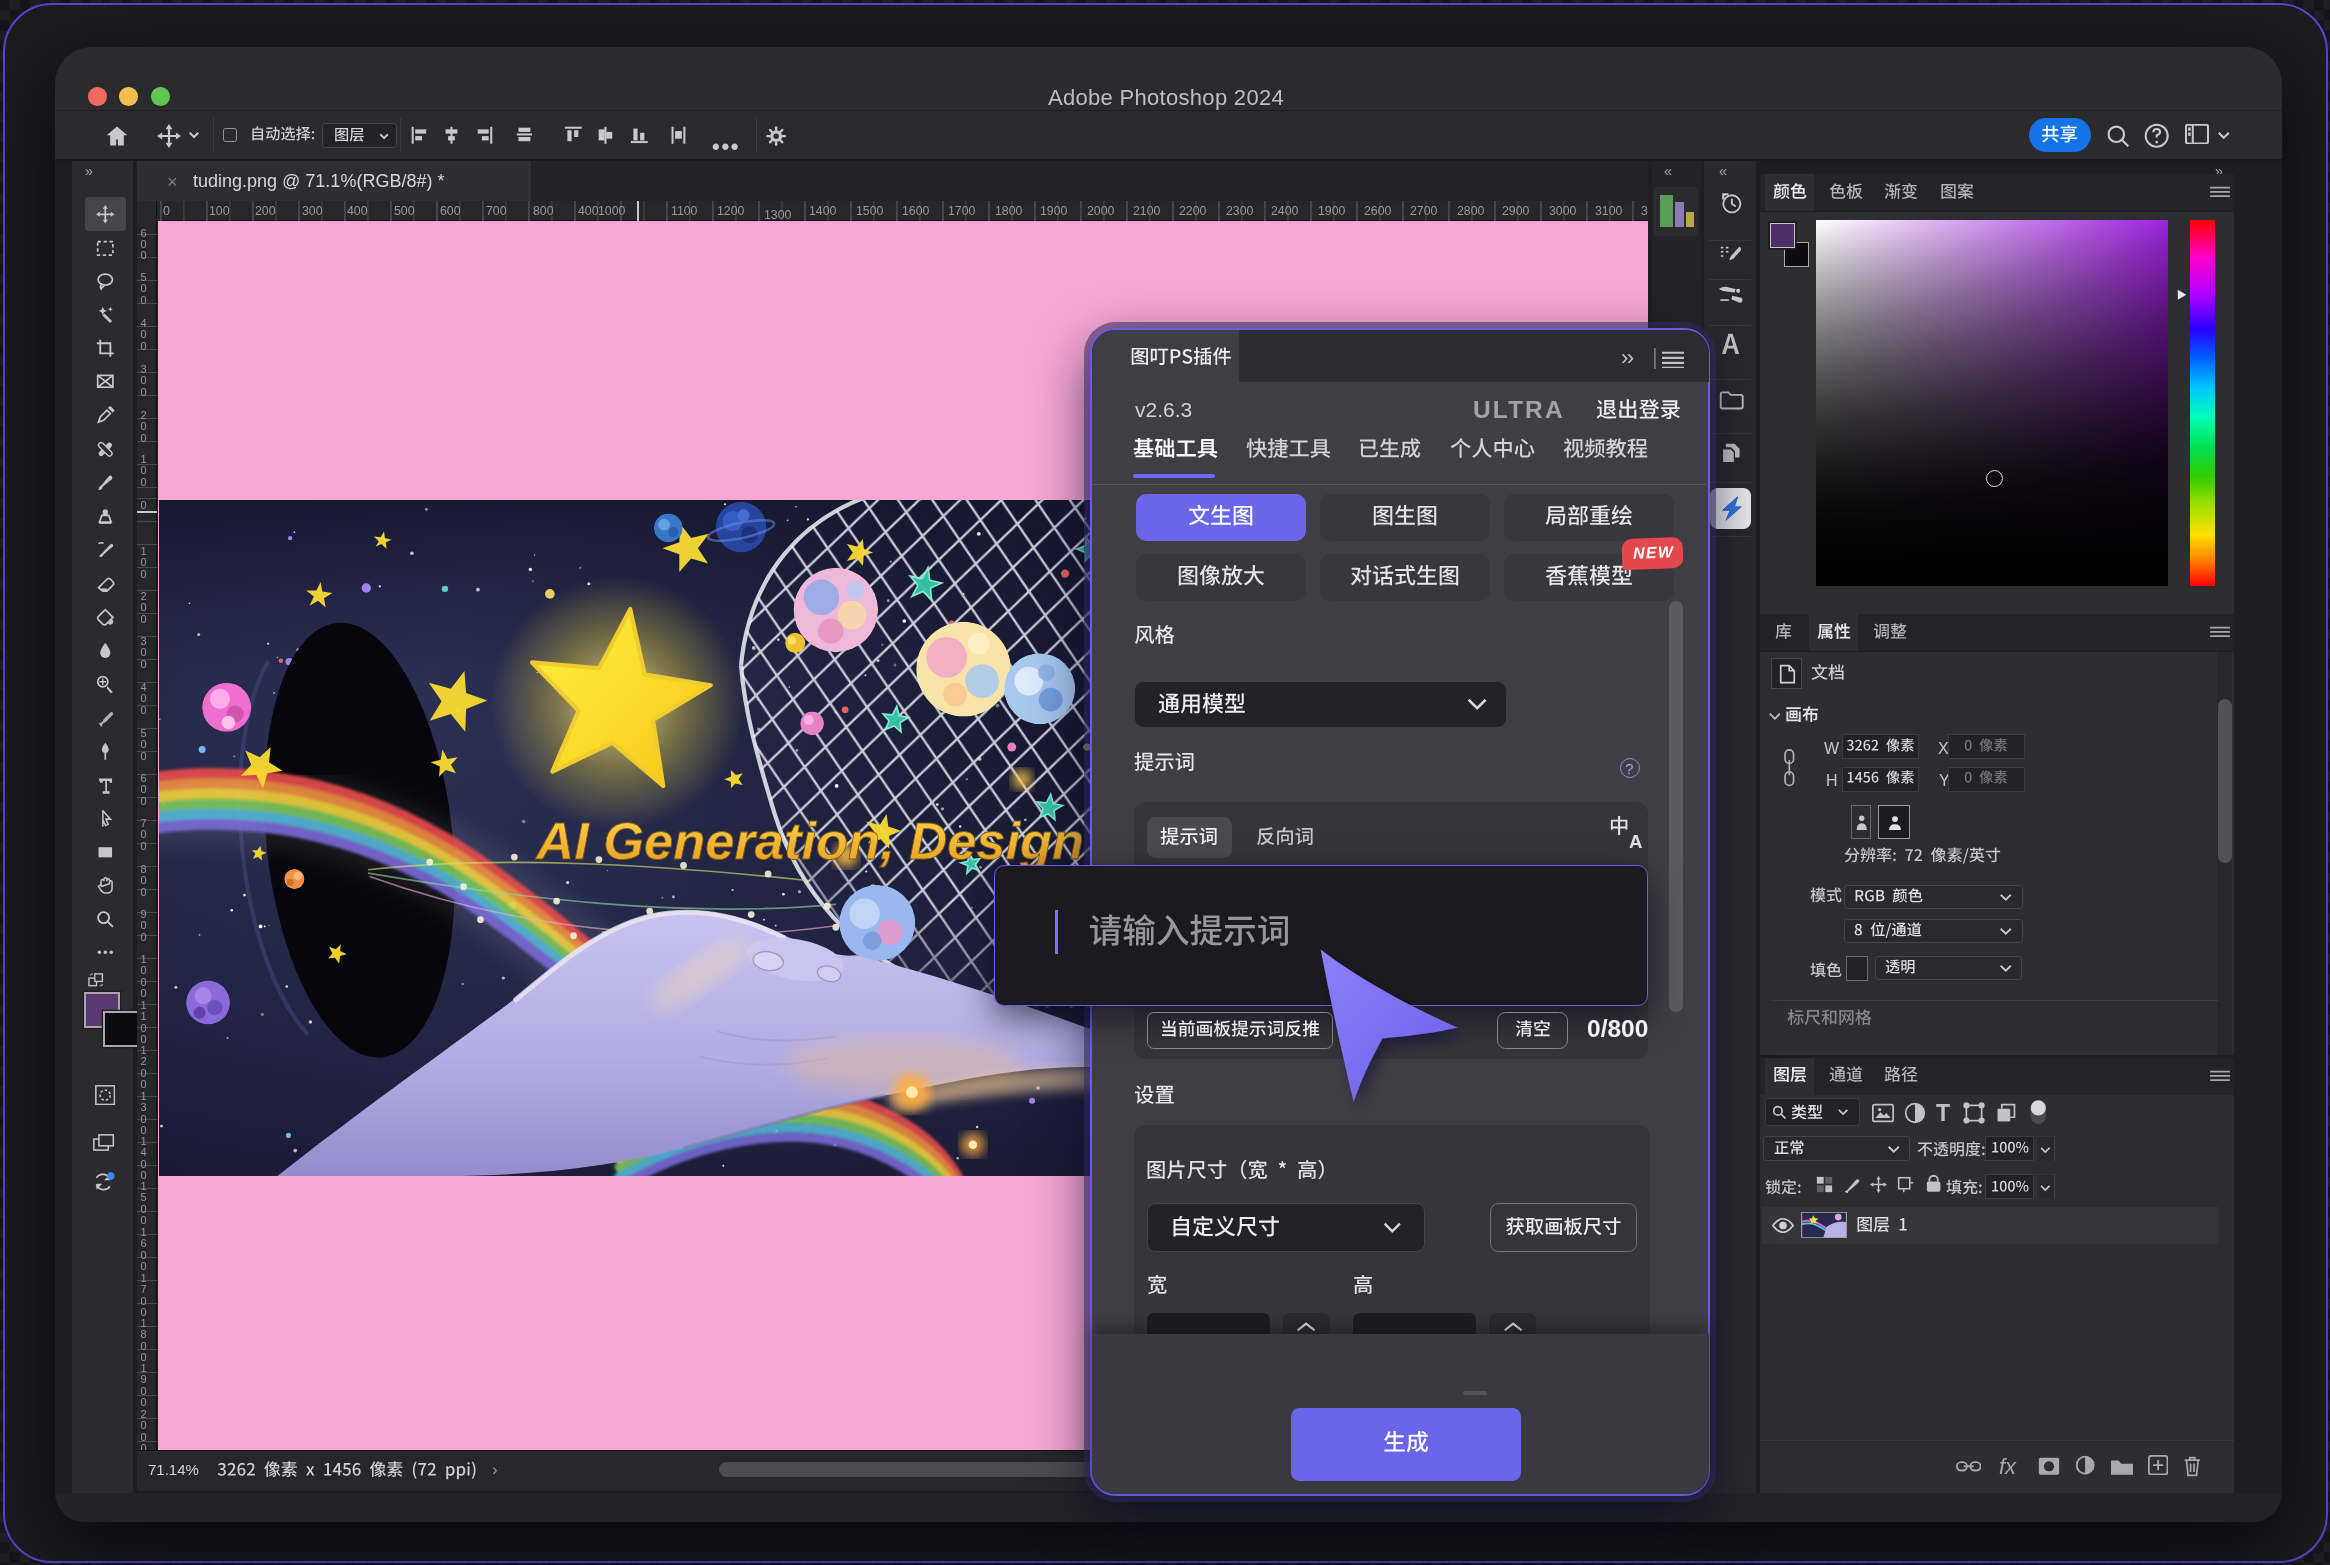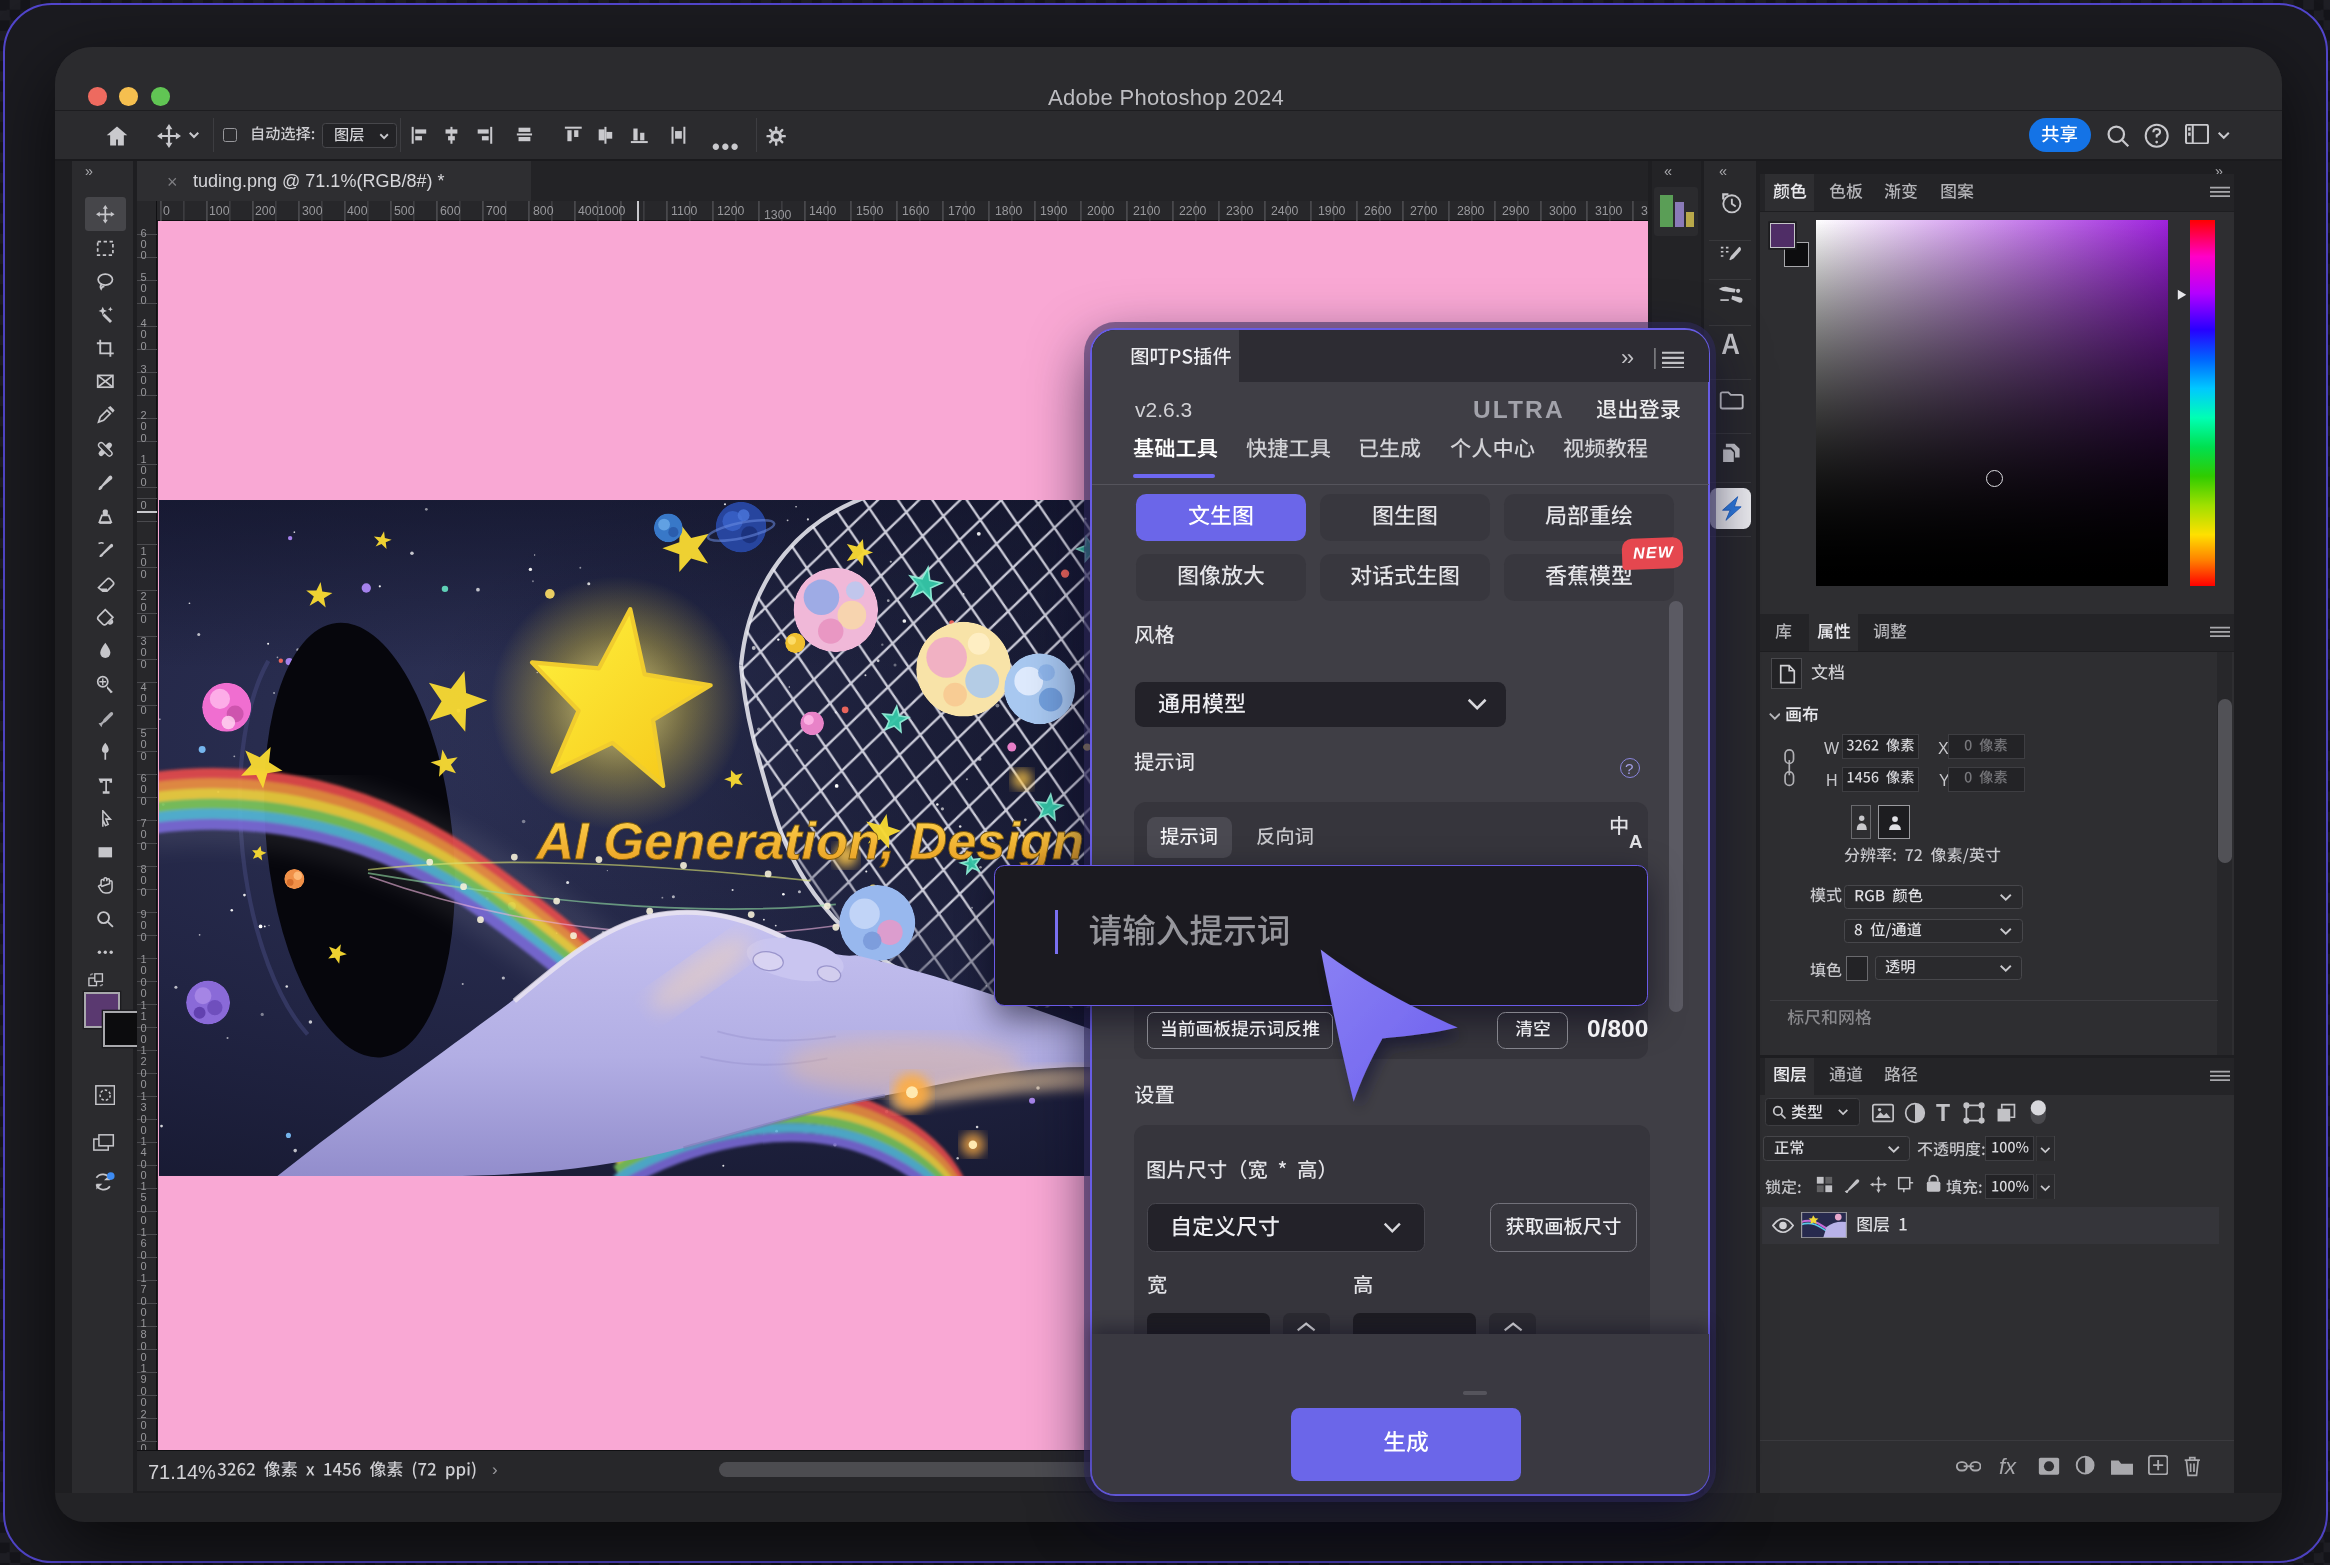--- a/index.html
+++ b/index.html
@@ -1042,21 +1042,21 @@
           <circle cx="890" cy="700" r="7" fill="#ffe9b0"></circle>
           <circle cx="962" cy="762" r="14" fill="#ffae42" opacity=".8" filter="url(#b6)"></circle>
           <circle cx="962" cy="762" r="5" fill="#ffe9b0"></circle>
           <circle cx="812" cy="420" r="14" fill="#ffc84a" opacity=".85" filter="url(#b6)"></circle>
           <circle cx="1020" cy="330" r="12" fill="#ffc84a" opacity=".8" filter="url(#b6)"></circle>
         </g>
         <text x="446" y="424" font-family="Liberation Sans, sans-serif" font-size="62" font-weight="bold" font-style="italic" fill="url(#txtg)" stroke="#7a5a10" stroke-width="1" letter-spacing="0">AI Generation, Design</text>
       </svg></div>
   </div>
 <div class="abs" style="left:137px;top:1450px;width:1511px;height:41px;background:#27272a;border-top:0.8px solid #101013"></div>
-<div class="abs" style="left:148px;top:1461px;font-size:20px;color:#d2d2d6">71.14%</div>
+<div class="abs" style="left:148px;top:1461px;font-size:15px;color:#d2d2d6">71.14%</div>
 <svg class="zt" style="left:217px;top:1462px;" width="260" height="18.6" viewBox="0 0 307 22">
     <g fill="#cfcfd3" transform="translate(0,16.0) scale(0.0200,-0.0200)">
       <use href="#g9" x="0"></use>
       <use href="#g10" x="570"></use>
       <use href="#g11" x="1140"></use>
       <use href="#g10" x="1710"></use>
       <use href="#g12" x="2760"></use>
       <use href="#g13" x="3760"></use>
       <use href="#g14" x="5240"></use>
       <use href="#g15" x="6246"></use>

